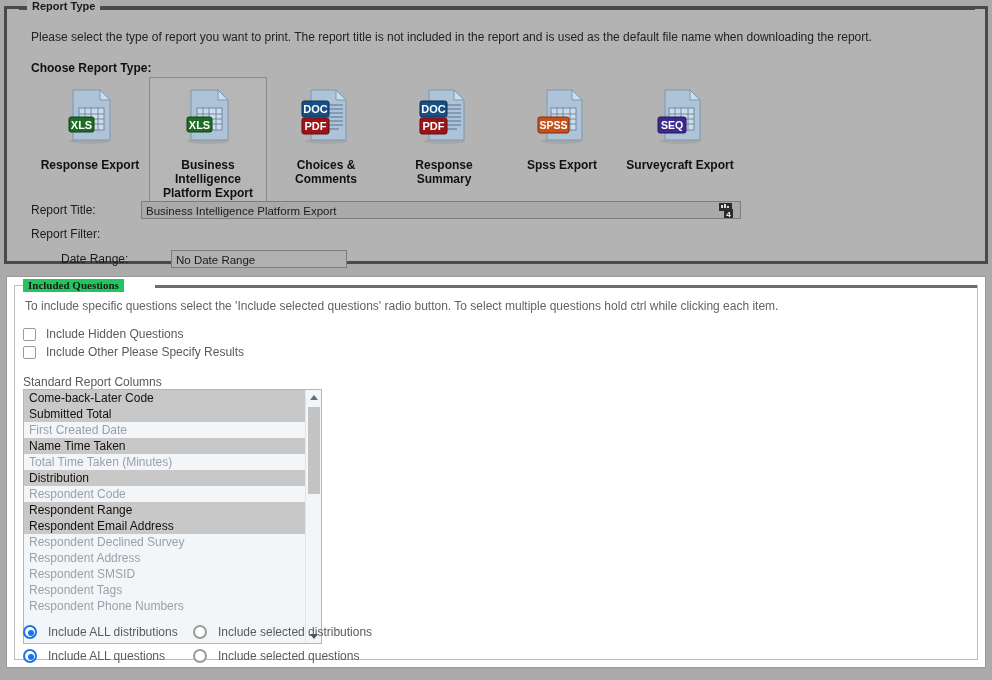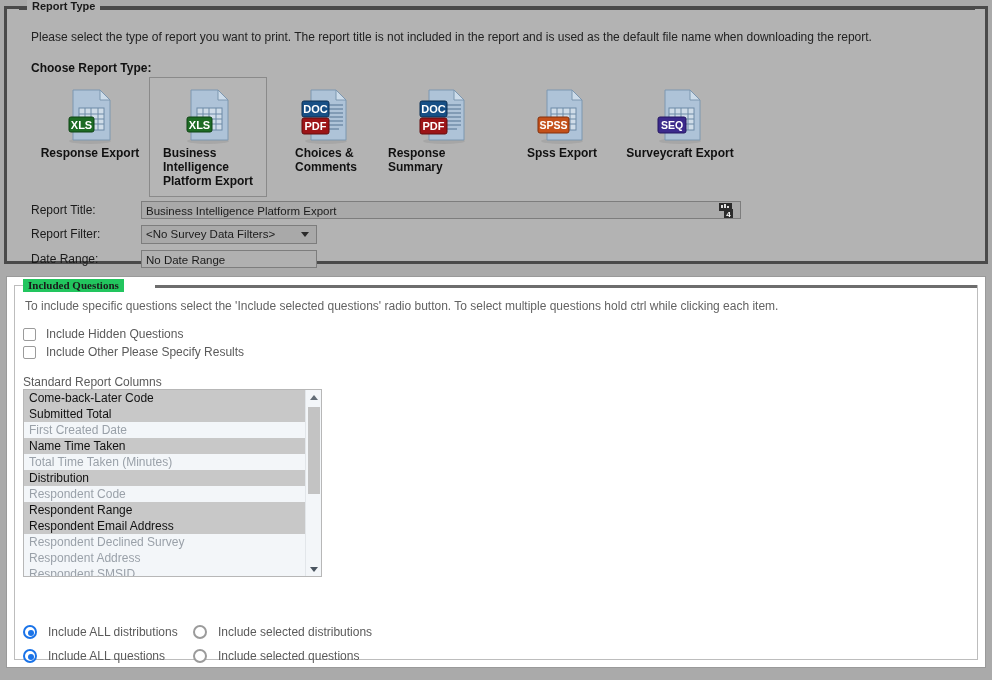--- a/index.html
+++ b/index.html
@@ -89,22 +89,22 @@
     align-items: center;
     box-sizing: border-box;
     border: 1px solid transparent;
     cursor: pointer;
   }
   .tile.selected {
     border: 1px solid #8a8a8a;
     background: #b5b5b5;
   }
   .tile-label {
-    margin-top: 0;
-    text-align: left;
+    margin-top: 12px;
+    text-align: center;
     font-weight: bold;
     font-size: 12px;
     line-height: 14px;
     color: #111;
     white-space: pre-line;
   }
 
   
   .ficon {
     position: relative;
@@ -257,21 +257,21 @@
     font-size: 12px;
     color: #5a5a5a;
   }
 
   
   #columns-listbox {
     position: absolute;
     left: 16px;
     top: 112px;
     width: 299px;
-    height: 188px;
+    height: 255px;
     border: 1px solid #b7b7b7;
     background: #f3f6f9;
     box-sizing: border-box;
     overflow: hidden;
     display: flex;
   }
   .lb-items {
     flex: 1 1 auto;
     min-width: 0;
   }
@@ -539,27 +539,23 @@
           <rect x="8" y="3" width="2" height="2" fill="#e0e0e0"></rect>
           <rect x="5" y="6" width="9" height="9" fill="#2b2b2b"></rect>
           <text x="9.5" y="14" font-family="Liberation Sans, sans-serif" font-size="8" font-weight="bold" fill="#ffffff" text-anchor="middle">4</text>
         </svg>
       </span>
     </span>
   </div>
 
   <div class="frow" style="top:216px;">
     <span class="flabel">Report Filter:</span>
-    <span class="fselect">
-      <span>&lt;No Survey Data Filters&gt;</span>
-      <span class="caret"></span>
-    </span>
-  </div>
-
-  <div class="frow" style="top:241px;">
+  </div>
+
+  <div class="frow" style="top:241px;margin-left:30px;">
     <span class="flabel">Date Range:</span>
     <span class="ftext" id="date-range-input">
       <span>No Date Range</span>
     </span>
   </div>
 </div>
 
 <div id="included-panel">
   <div id="included-inner"></div>
   <div class="legend-line-left"></div>

